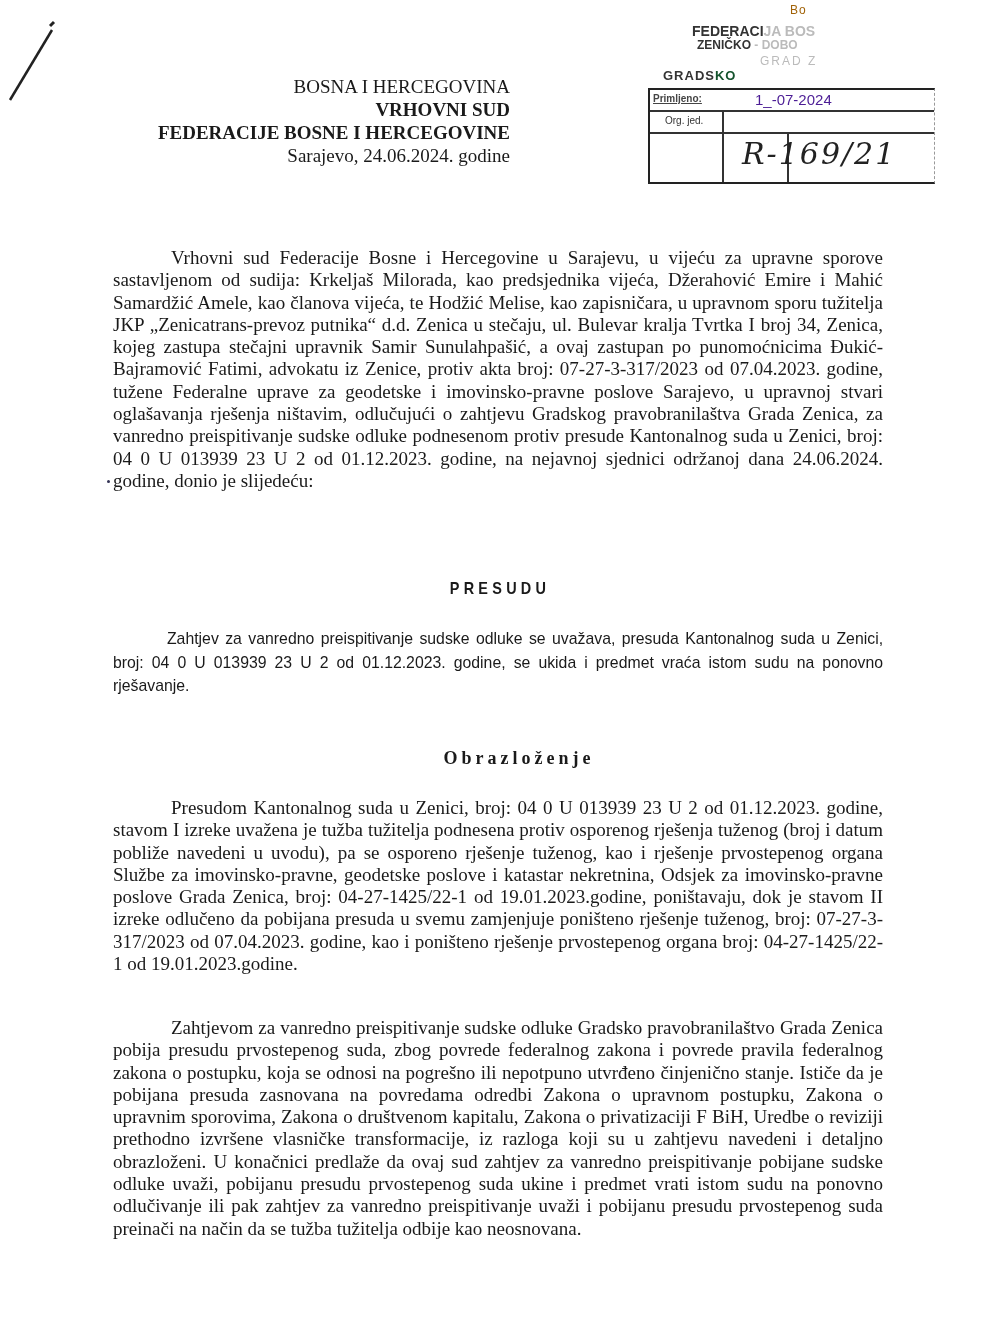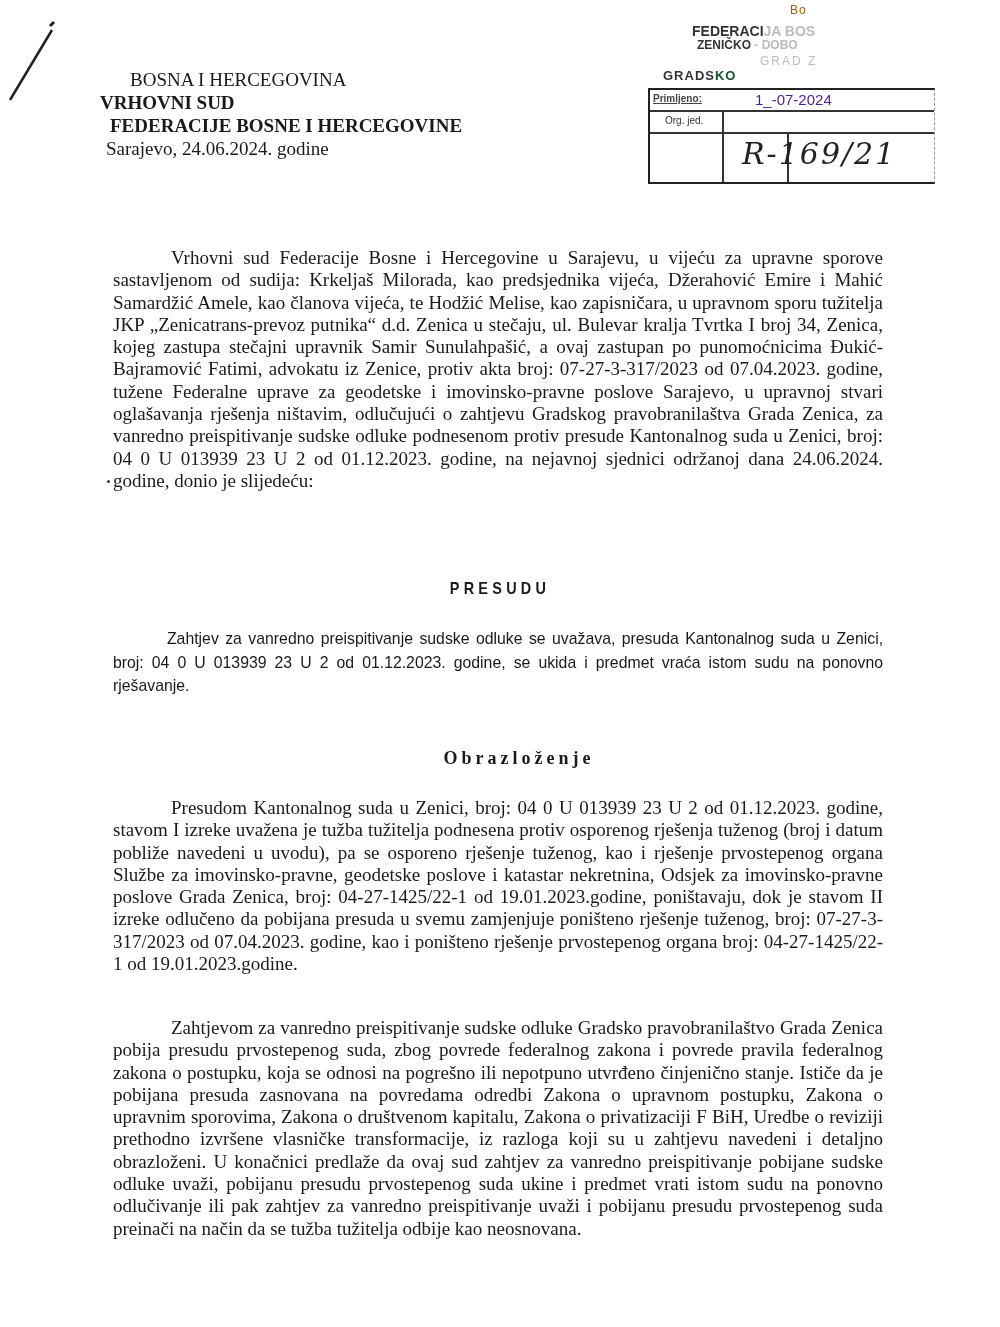--- a/index.html
+++ b/index.html
@@ -5,22 +5,22 @@
   html, body { margin: 0; padding: 0; background: #ffffff; }
   body {
     width: 1000px; height: 1327px; position: relative; overflow: hidden;
     font-family: "Liberation Serif", "DejaVu Serif", serif;
     color: #1a1a1a;
   }
   .corner-mark {
     position: absolute; left: 4px; top: 20px; width: 60px; height: 90px;
   }
   .header {
-    position: absolute; left: 110px; top: 68px; width: 400px;
-    text-align: left; font-size: 19px; line-height: 23px;
+    position: absolute; left: 110px; top: 75px; width: 400px;
+    text-align: right; font-size: 19px; line-height: 23px;
   }
   .header .line { display: block; white-space: nowrap; }
   .header .bold { font-weight: bold; }
   .header .l1 { margin-left: 20px; }
   .header .l2 { margin-left: -10px; }
   .header .l3 { margin-left: -10px; }
   .header .l4 { margin-left: 0px; }
   .header .l5 { margin-left: -8px; }
   .header .l6 { margin-left: -4px; }
 

